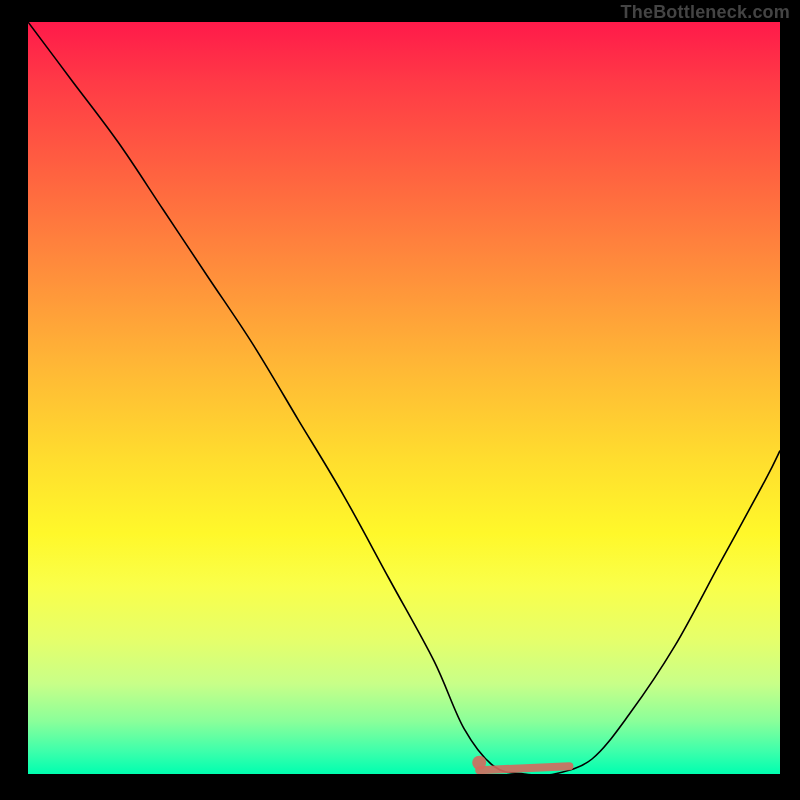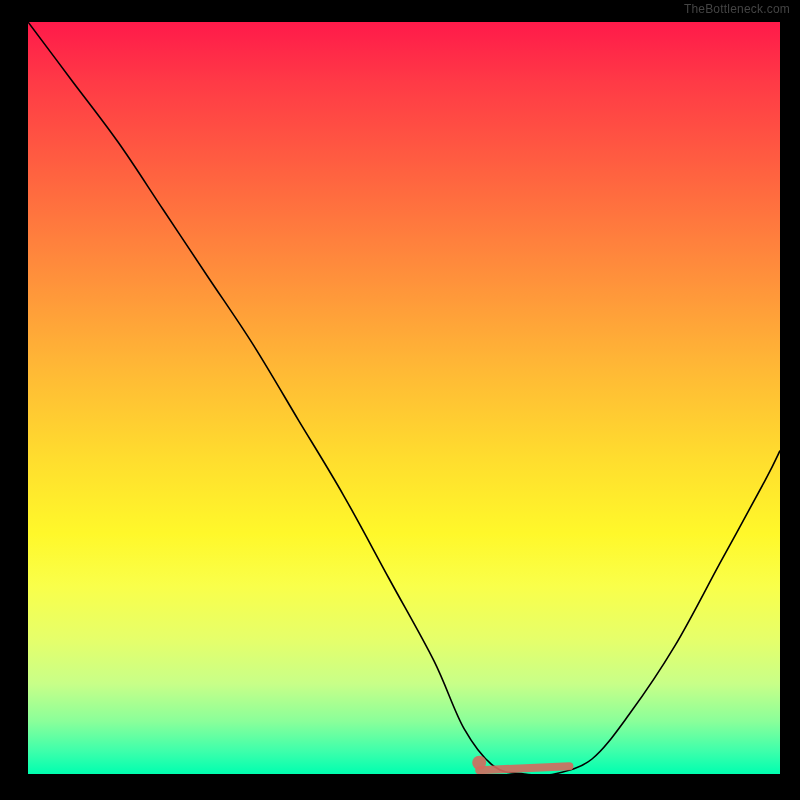--- a/index.html
+++ b/index.html
@@ -40,22 +40,22 @@
       #8aff9a 93%,
       #3dffab 97%,
       #00ffb0 100%
     );
   }
   .attribution {
     position: absolute;
     right: 10px;
     top: 2px;
     color: #444;
-    font-size: 12px;
-    font-weight: 400;
+    font-size: 18px;
+    font-weight: 700;
     letter-spacing: 0.2px;
   }
   svg.curve {
     position: absolute;
     left: 0;
     top: 0;
     width: 752px;
     height: 752px;
   }
   .curve-path {

